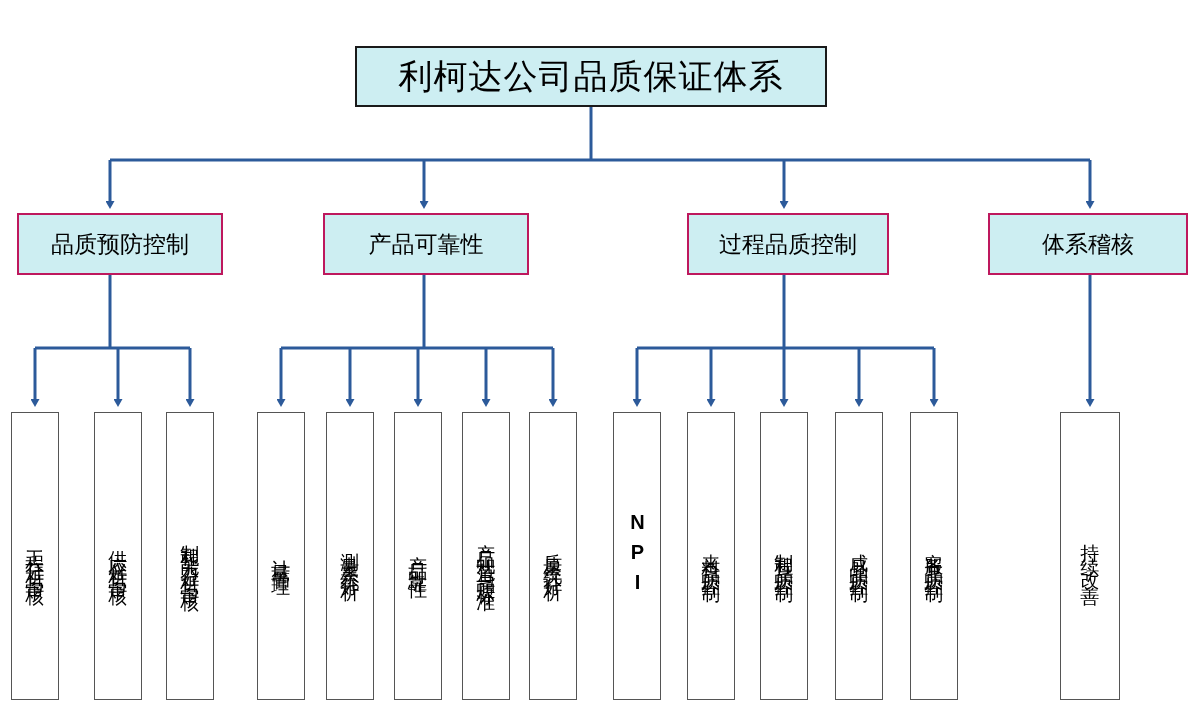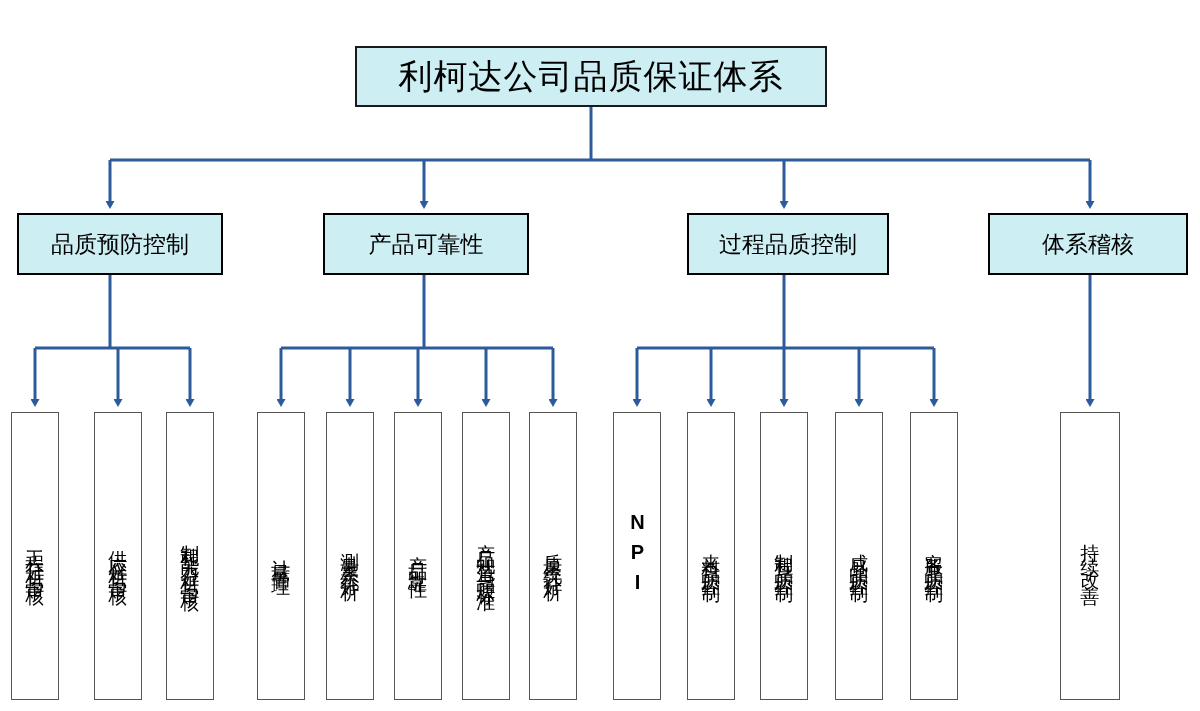--- a/index.html
+++ b/index.html
@@ -33,21 +33,21 @@
   }
   .root-node {
     border: 2px solid #1a1a1a;
     background: #cdeef2;
     font-size: 34px;
     color: #000000;
     letter-spacing: 1px;
     font-family: "Liberation Serif", serif;
   }
   .l2-node {
-    border: 2px solid #000000;
+    border: 2px solid #be185d;
     background: #cdeef2;
     font-size: 23px;
     color: #000000;
     font-family: Liberation Sans, sans-serif;
     text-align: center;
   }
   .leaf-node {
     border: 1.5px solid #555555;
     background: #ffffff;
     font-size: 19px;

